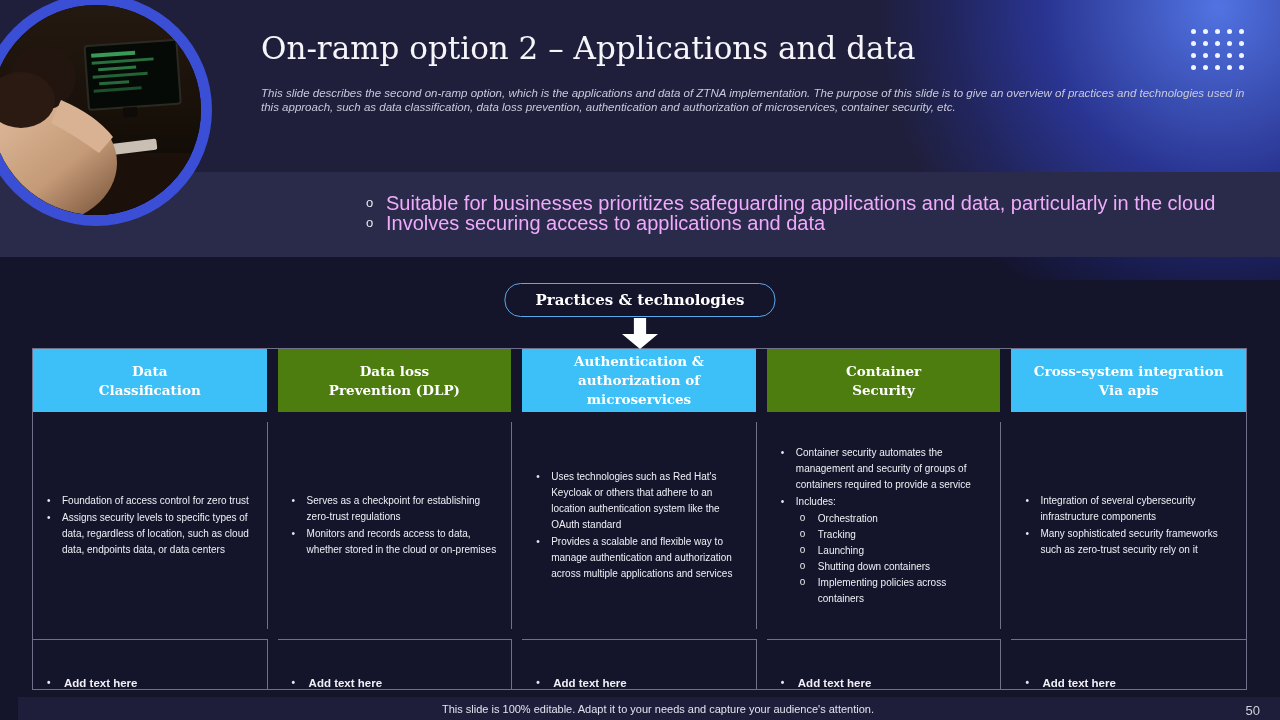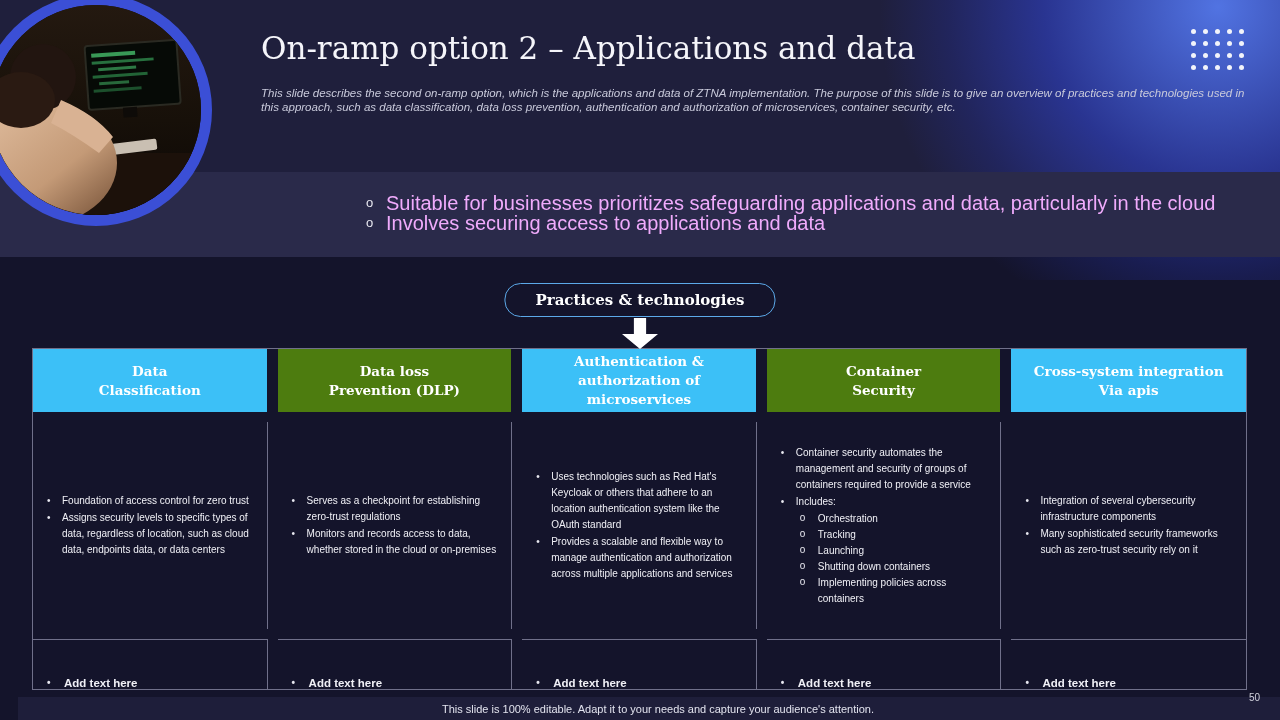--- a/index.html
+++ b/index.html
@@ -86,21 +86,21 @@
   }
   .ta:nth-child(5n+15) { border-right:none; }
   .ta .add-item { position:relative; padding-left:18px; }
   .ta .add-item::before { content:"•"; position:absolute; left:1px; top:0; font-size:10px; color:#E8E8F0; }
 
   
   .footer-strip {
     position:absolute; left:0; bottom:0; width:1280px; height:23px; background:#1E1E3A;
     display:flex; align-items:center; justify-content:center; font-size:11px; color:#E2E3EE;margin-left:18px;
   }
-  .page-number { position:absolute; right:20px; bottom:17px; font-size:10px; color:#D0D1DC; z-index:4; }
+  .page-number { position:absolute; right:20px; bottom:2px; font-size:13px; color:#D0D1DC; z-index:4; }
 </style>
 </head>
 <body>
 
 <div class="slide">
 
   <div class="header-band">
     <div class="glow"></div>
   </div>
   <div class="intro-band"></div>

